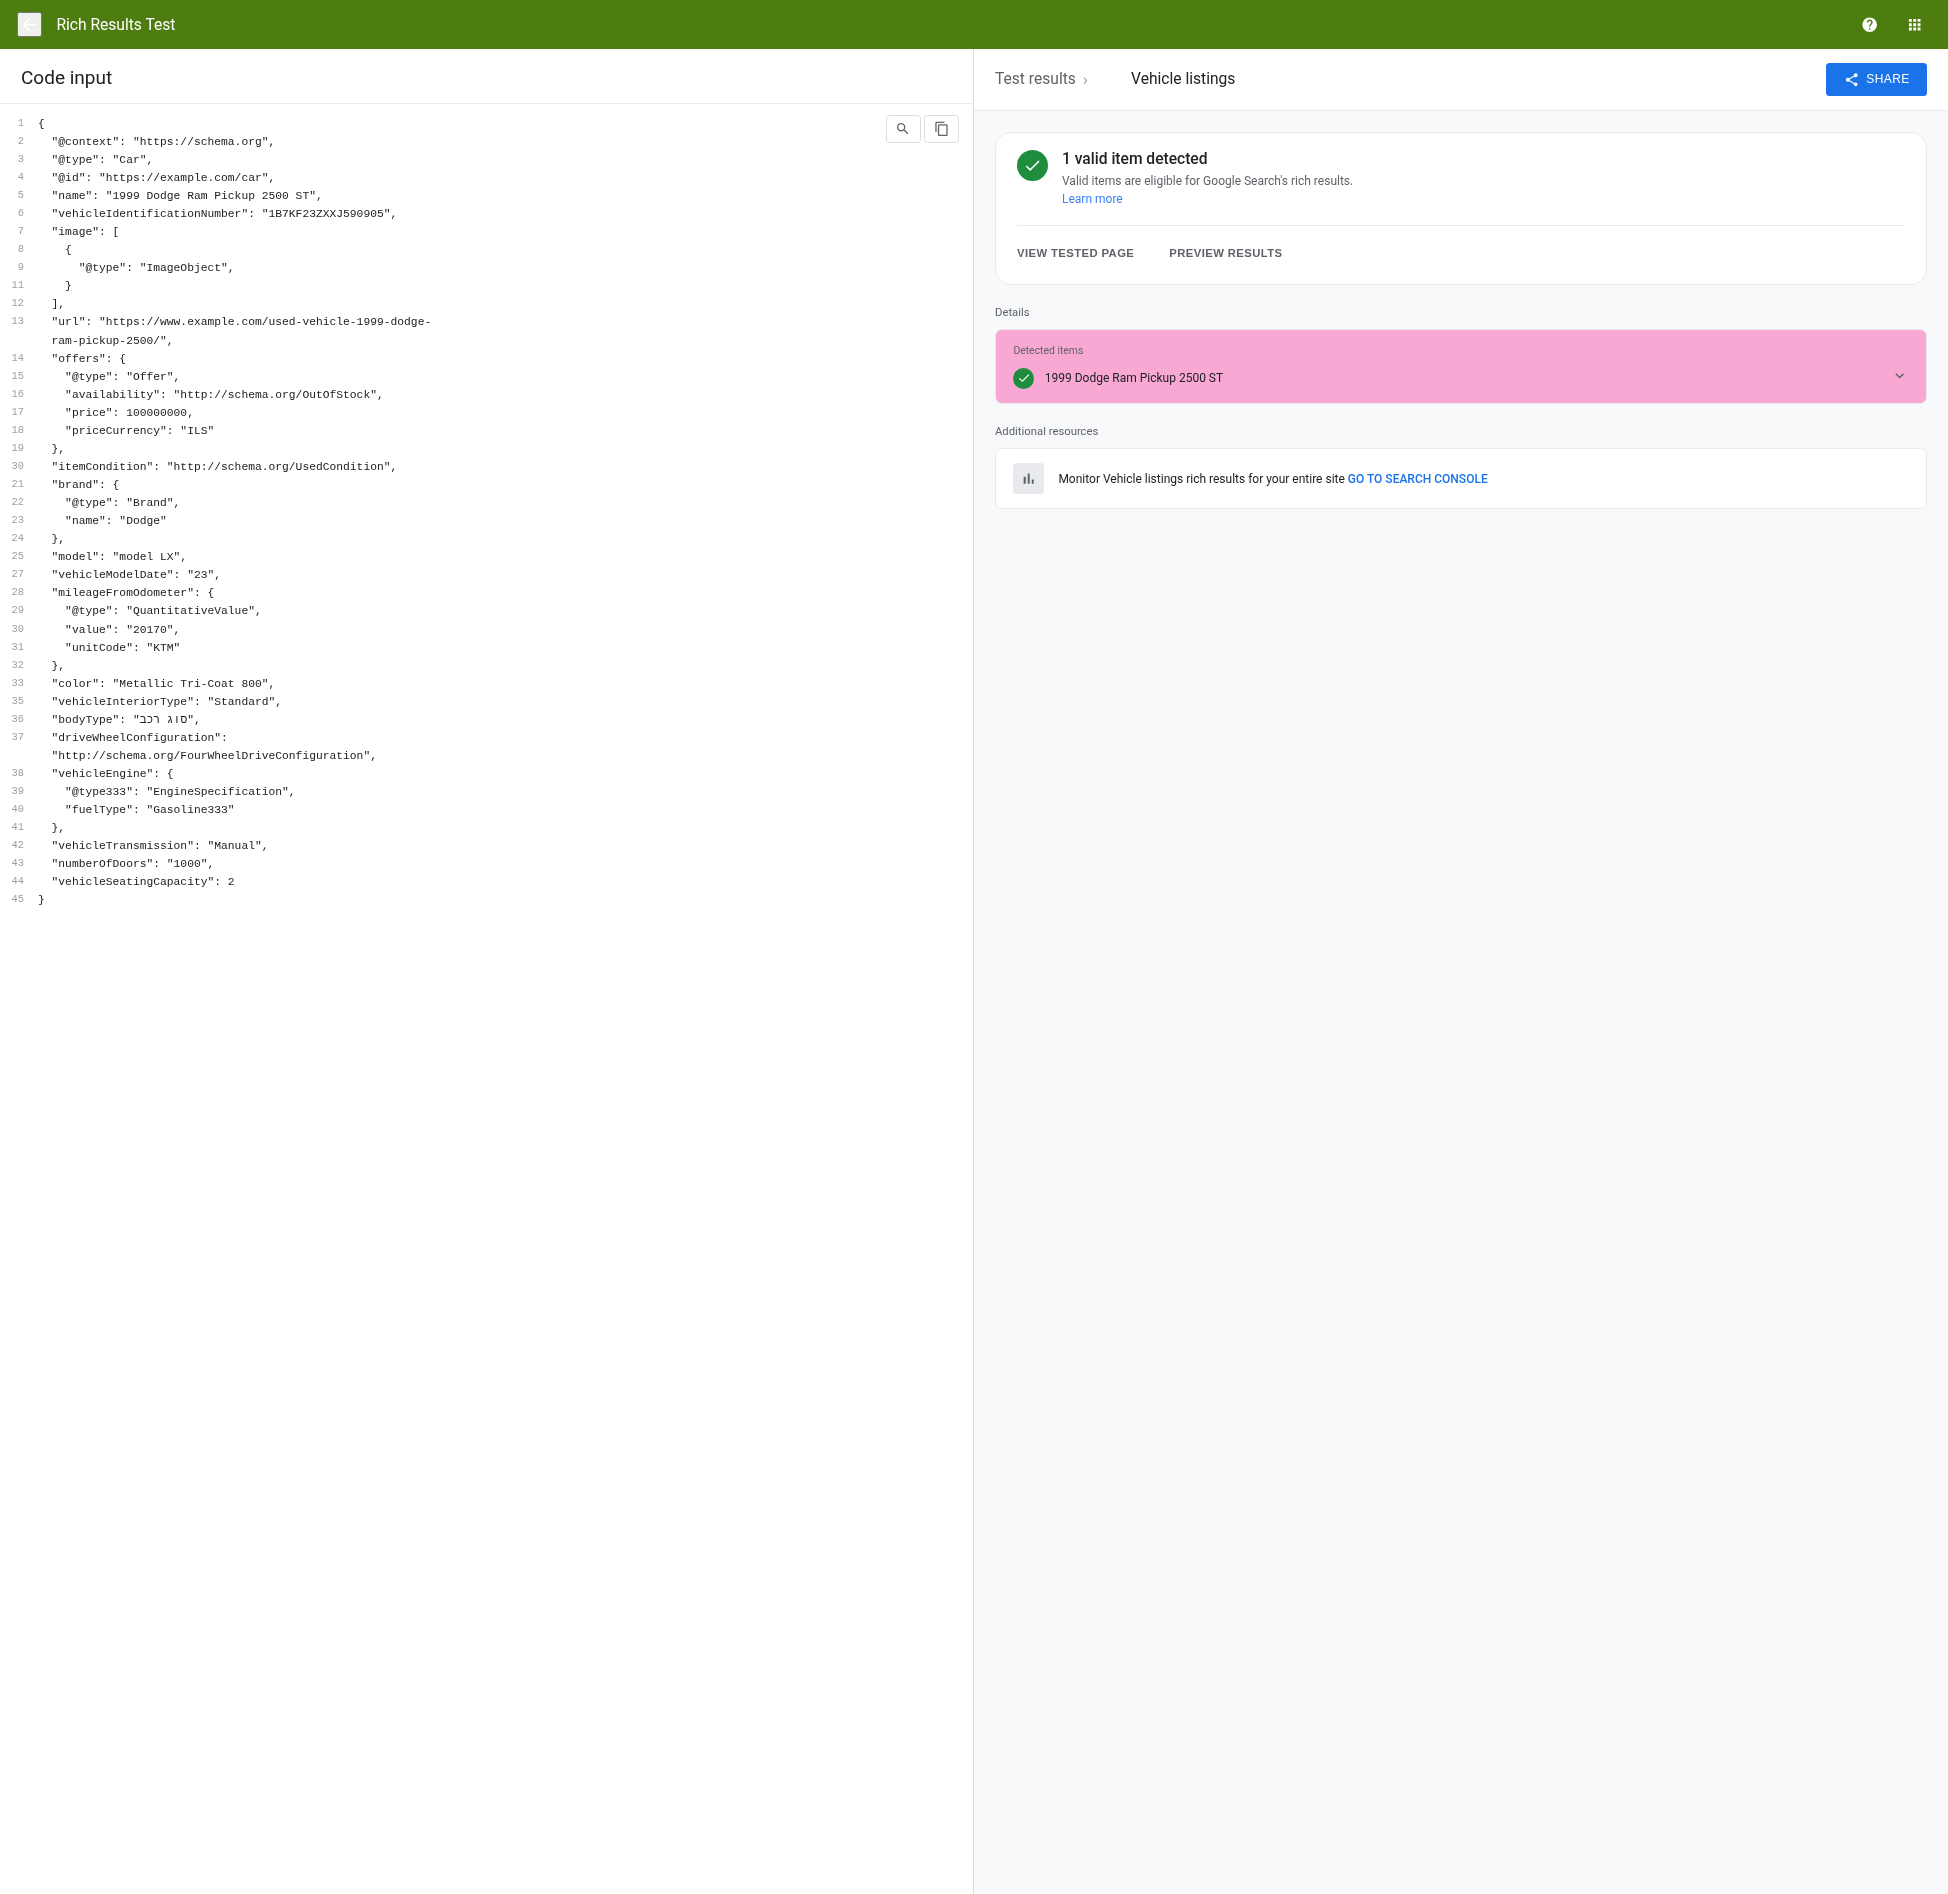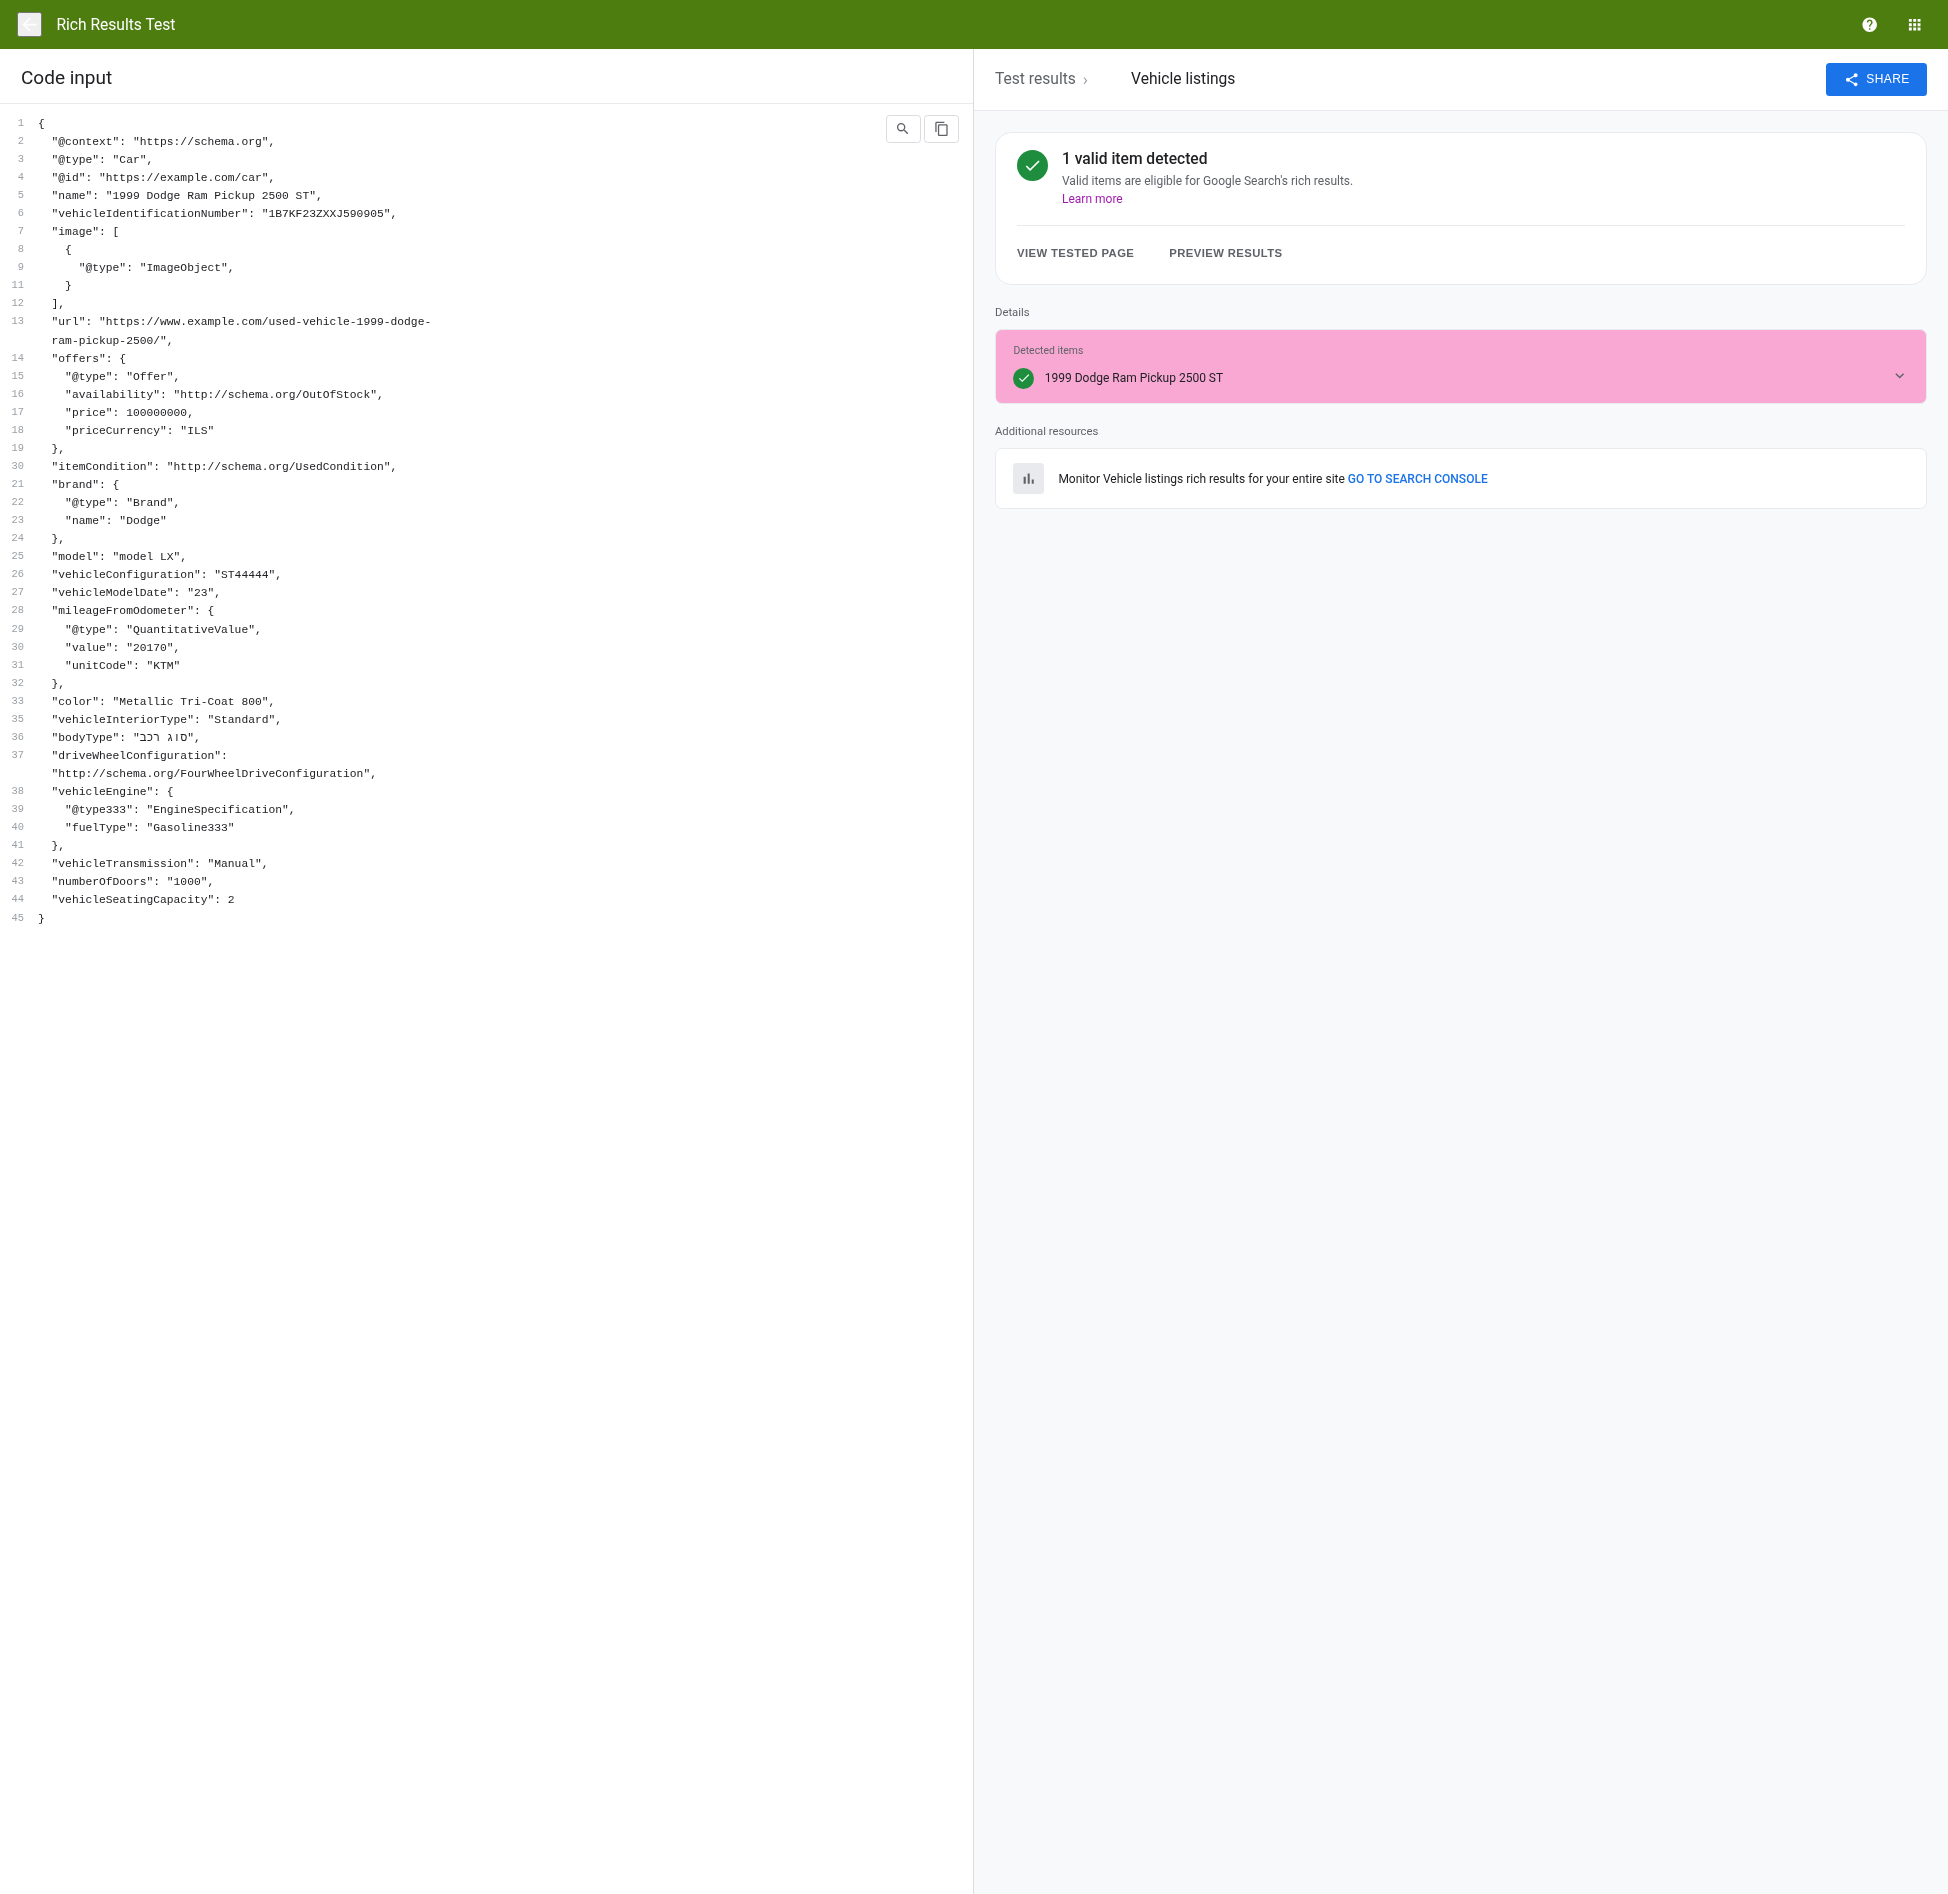--- a/index.html
+++ b/index.html
@@ -200,21 +200,21 @@
       font-weight: 500;
       color: #202124;
       margin-bottom: 3.5px;
     }
     .valid-text p {
       font-size: 12px;
       color: #5f6368;
       line-height: 1.5;
     }
     .valid-text a {
-      color: #a21caf;
+      color: #3b82f6;
       text-decoration: none;
     }
 
     .action-buttons {
       display: flex;
       gap: 0;
       border-top: 0.9px solid #e8eaed;
       padding-top: 14px;
     }
     .action-btn {
@@ -444,24 +444,20 @@
           </div>
         <div class="code-line">
             <span class="line-num">24</span>
             <span class="line-content">  },</span>
           </div>
         <div class="code-line">
             <span class="line-num">25</span>
             <span class="line-content">  "model": "model LX",</span>
           </div>
         <div class="code-line">
-            <span class="line-num">26</span>
-            <span class="line-content">  "vehicleConfiguration": "ST44444",</span>
-          </div>
-        <div class="code-line">
             <span class="line-num">27</span>
             <span class="line-content">  "vehicleModelDate": "23",</span>
           </div>
         <div class="code-line">
             <span class="line-num">28</span>
             <span class="line-content">  "mileageFromOdometer": {</span>
           </div>
         <div class="code-line">
             <span class="line-num">29</span>
             <span class="line-content">    "@type": "QuantitativeValue",</span>

